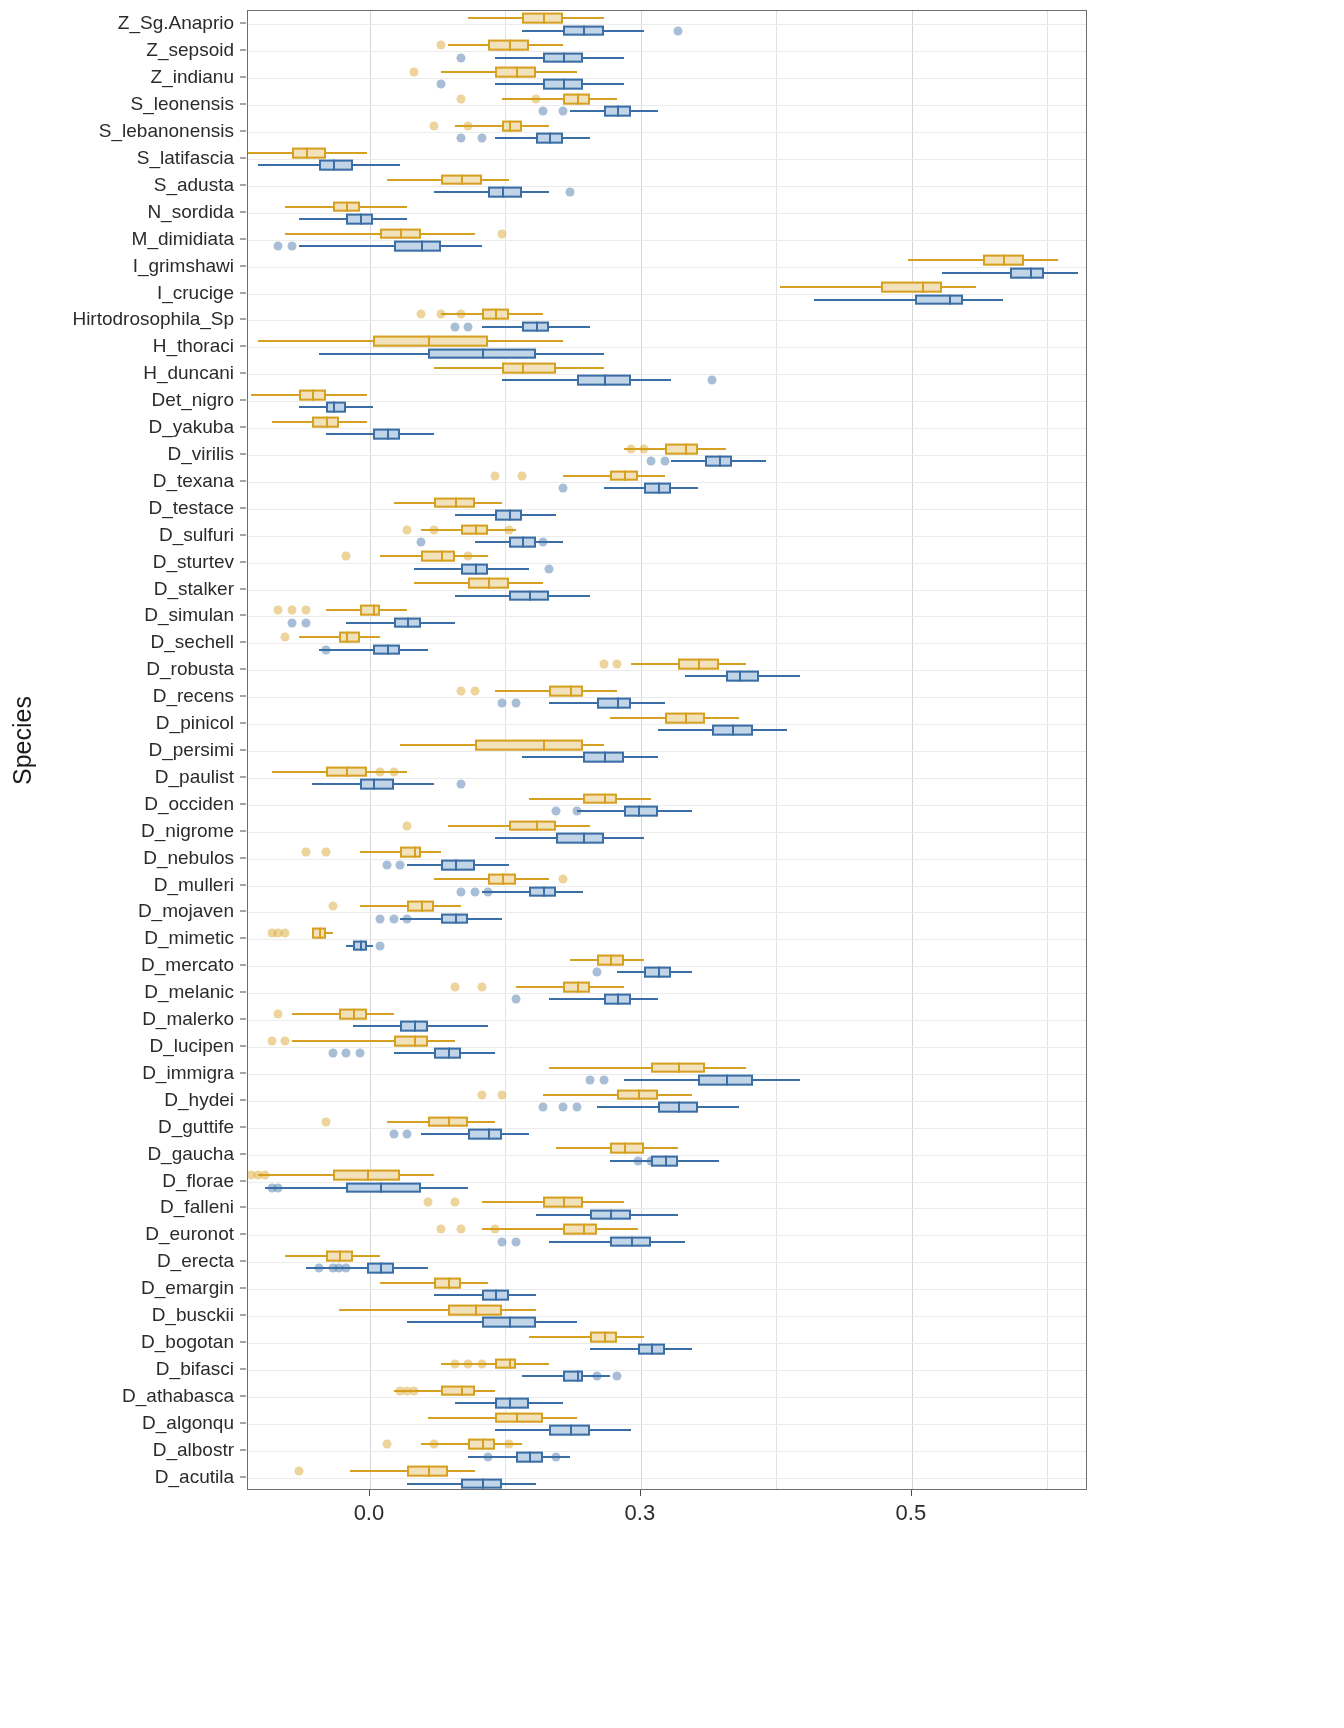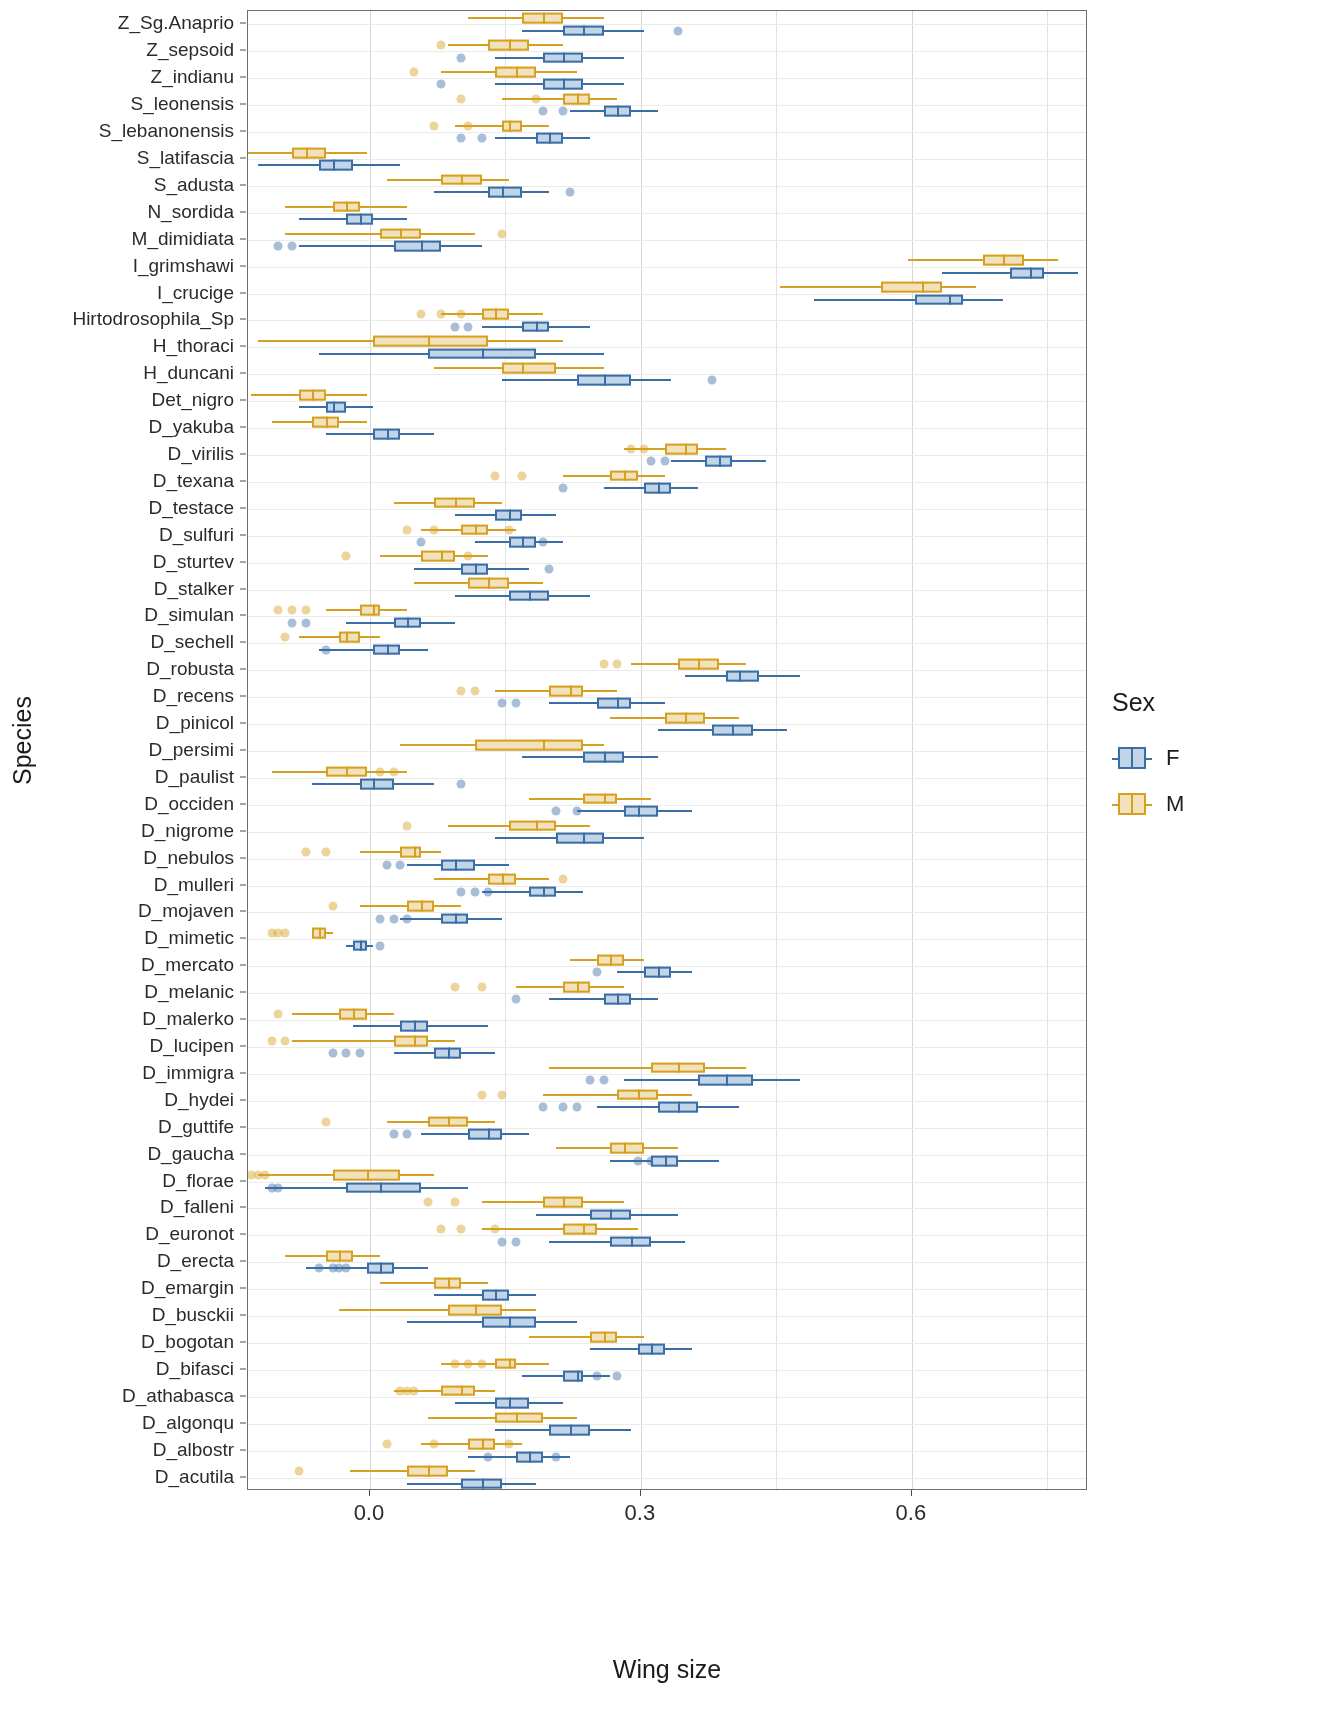--- a/index.html
+++ b/index.html
@@ -822,43 +822,19 @@
       <div class="ytick-label" style="top: 77.2727px;">Z_indianu</div>
       <div class="ytick-mark" style="top: 77.2727px;"></div>
       <div class="ytick-label" style="top: 50.3636px;">Z_sepsoid</div>
       <div class="ytick-mark" style="top: 50.3636px;"></div>
       <div class="ytick-label" style="top: 23.4545px;">Z_Sg.Anaprio</div>
       <div class="ytick-mark" style="top: 23.4545px;"></div>
       <div class="xtick-label" style="left: 368.935px;">0.0</div>
       <div class="xtick-mark" style="left: 368.935px;"></div>
       <div class="xtick-label" style="left: 639.903px;">0.3</div>
       <div class="xtick-mark" style="left: 639.903px;"></div>
-      <div class="xtick-label" style="left: 910.871px;">0.6</div>
+      <div class="xtick-label" style="left: 910.871px;">0.5</div>
       <div class="xtick-mark" style="left: 910.871px;"></div>
     </div>
 
-  <div id="x-axis-title">Wing size</div>
 
-  <div id="legend">
-    <div id="legend-title">Sex</div>
-    <div id="legend-items">
-        <div class="legend-row">
-          <div class="legend-key">
-            <div class="kline-l" style="background:#3b6ea5"></div>
-            <div class="kline-r" style="background:#3b6ea5"></div>
-            <div class="kbox" style="background:#c2d5e8;border-color:#3b6ea5"></div>
-            <div class="kmed" style="left:19px;background:#3b6ea5"></div>
-          </div>
-          <div class="legend-label">F</div>
-        </div>
-        <div class="legend-row">
-          <div class="legend-key">
-            <div class="kline-l" style="background:#d6a020"></div>
-            <div class="kline-r" style="background:#d6a020"></div>
-            <div class="kbox" style="background:#f2e2bc;border-color:#d6a020"></div>
-            <div class="kmed" style="left:19px;background:#d6a020"></div>
-          </div>
-          <div class="legend-label">M</div>
-        </div>
-      </div>
-  </div>
 
 </div>
 
 </body></html>

